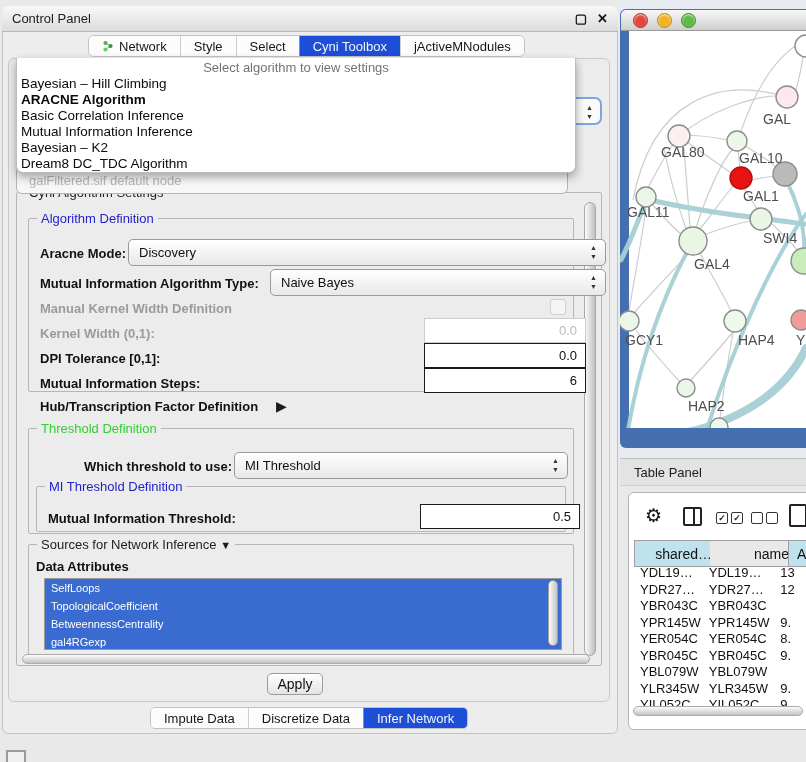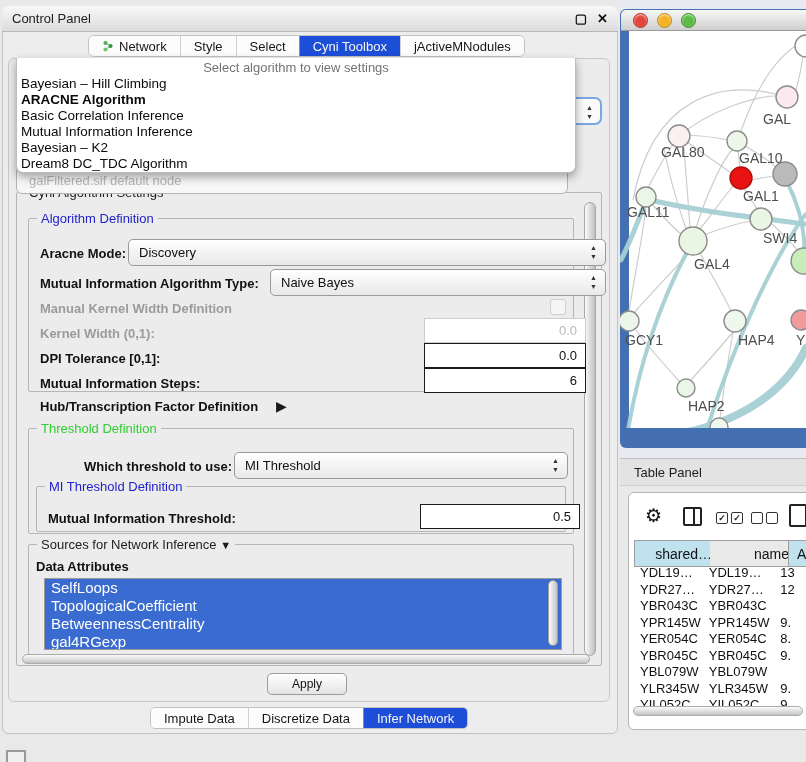--- a/index.html
+++ b/index.html
@@ -66,31 +66,31 @@
   .field{position:absolute;height:23px;background:#fff;border:1px solid #1a1a1a;
       font-size:13px;color:#111;display:flex;align-items:center;justify-content:flex-end;
       padding:0 8px;}
   .field.dis{border:1px solid #cdcdcd;color:#b9b9b9;}
 
   .chk{position:absolute;width:14px;height:14px;border:1px solid #cfcfcf;border-radius:3px;
       background:#f5f5f5;}
 
   .attr-list{left:44px;top:578px;width:518px;height:72px;background:#3a6bd0;
       border:1px solid #9a9a9a;overflow:hidden;z-index:1;}
-  .attr-item{color:#ffffff;font-size:15px;height:18px;line-height:18px;padding-left:6px;}
+  .attr-item{color:#ffffff;font-size:11px;height:18px;line-height:18px;padding-left:6px;}
   .list-vscroll{left:548px;top:580px;width:10px;height:66px;border-radius:5px;
       background:linear-gradient(90deg,#fbfbfb,#c4c4c4);border:1px solid #9f9f9f;z-index:4;}
 
   .vscroll{left:584px;top:202px;width:12px;height:454px;border-radius:6px;
       background:linear-gradient(90deg,#fbfbfb,#bfbfbf);border:1px solid #a8a8a8;}
   .hscroll{left:22px;top:654px;width:568px;height:10px;border-radius:5px;
       background:linear-gradient(#fbfbfb,#c4c4c4);border:1px solid #ababab;}
 
-  .apply-btn{left:267px;top:673px;width:80px;height:22px;border:1px solid #9b9b9b;border-radius:5px;
-      background:linear-gradient(#ffffff,#e4e4e4);font-size:12px;color:#111;
+  .apply-btn{left:267px;top:673px;width:56px;height:22px;border:1px solid #9b9b9b;border-radius:5px;
+      background:linear-gradient(#ffffff,#e4e4e4);font-size:14px;color:#111;
       display:flex;align-items:center;justify-content:center;}
 
   .bottom-tabbar{left:150px;top:707px;height:22px;display:flex;background:#fcfcfc;
       border:1px solid #c2c2c2;border-radius:5px;overflow:hidden;}
 
   .mini-icon{left:6px;top:750px;width:20px;height:14px;border:2px solid #9a9a9a;background:#f0f0f0;}
 
   
   .right-bg{left:618px;top:0;width:188px;height:458px;background:#e7ebf1;}
   .net-frame{left:620px;top:9px;width:186px;height:439px;background:#4470b2;border-radius:6px 0 0 6px;}

